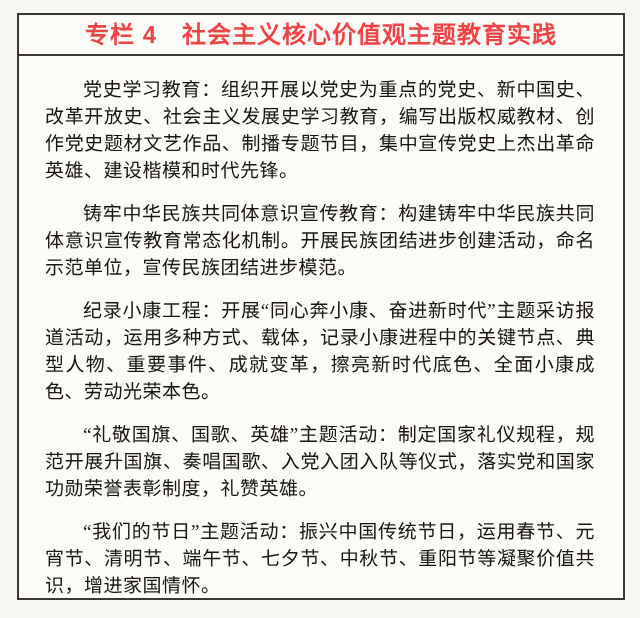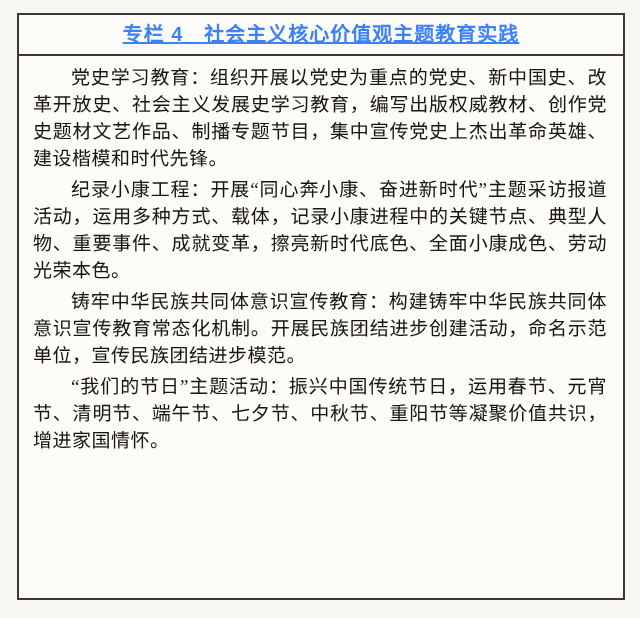--- a/index.html
+++ b/index.html
@@ -23,48 +23,48 @@
     border: 2px solid #3b3734;
     background: #fcfbf8;
     box-sizing: content-box;
   }
   .column-title {
     height: 39px;
     line-height: 39px;
     text-align: center;
     font-family: "Liberation Sans", "DejaVu Sans", sans-serif;
     font-weight: bold;
-    font-size: 20px;
+    font-size: 24px;
     letter-spacing: 1px;
-    color: #3b82f6;
+    color: #ef4444;
     border-bottom: 2px solid #3b3734;
     white-space: nowrap;
     overflow: hidden;
-    text-decoration: underline;
   }
   .column-body {
     padding: 4px 12px 0 10px;
     color: #171412;
   }
   .column-body p {
-    margin: 4px;
+    margin: 16px;
     font-size: 19px;
     line-height: 27px;
     text-indent: 2em;
     text-align: justify;
     text-justify: inter-ideograph;
     letter-spacing: 0.5px;
     color: #171412;
   }
 </style>
 </head>
 <body>
 
 <div class="column-box">
   <div class="column-title">专栏 4　社会主义核心价值观主题教育实践</div>
   <div class="column-body">
     <p>党史学习教育：组织开展以党史为重点的党史、新中国史、改革开放史、社会主义发展史学习教育，编写出版权威教材、创作党史题材文艺作品、制播专题节目，集中宣传党史上杰出革命英雄、建设楷模和时代先锋。</p>
+    <p>铸牢中华民族共同体意识宣传教育：构建铸牢中华民族共同体意识宣传教育常态化机制。开展民族团结进步创建活动，命名示范单位，宣传民族团结进步模范。</p>
     <p>纪录小康工程：开展“同心奔小康、奋进新时代”主题采访报道活动，运用多种方式、载体，记录小康进程中的关键节点、典型人物、重要事件、成就变革，擦亮新时代底色、全面小康成色、劳动光荣本色。</p>
-    <p>铸牢中华民族共同体意识宣传教育：构建铸牢中华民族共同体意识宣传教育常态化机制。开展民族团结进步创建活动，命名示范单位，宣传民族团结进步模范。</p>
+    <p>“礼敬国旗、国歌、英雄”主题活动：制定国家礼仪规程，规范开展升国旗、奏唱国歌、入党入团入队等仪式，落实党和国家功勋荣誉表彰制度，礼赞英雄。</p>
     <p>“我们的节日”主题活动：振兴中国传统节日，运用春节、元宵节、清明节、端午节、七夕节、中秋节、重阳节等凝聚价值共识，增进家国情怀。</p>
 
   </div>
 </div>
 
 </body></html>

